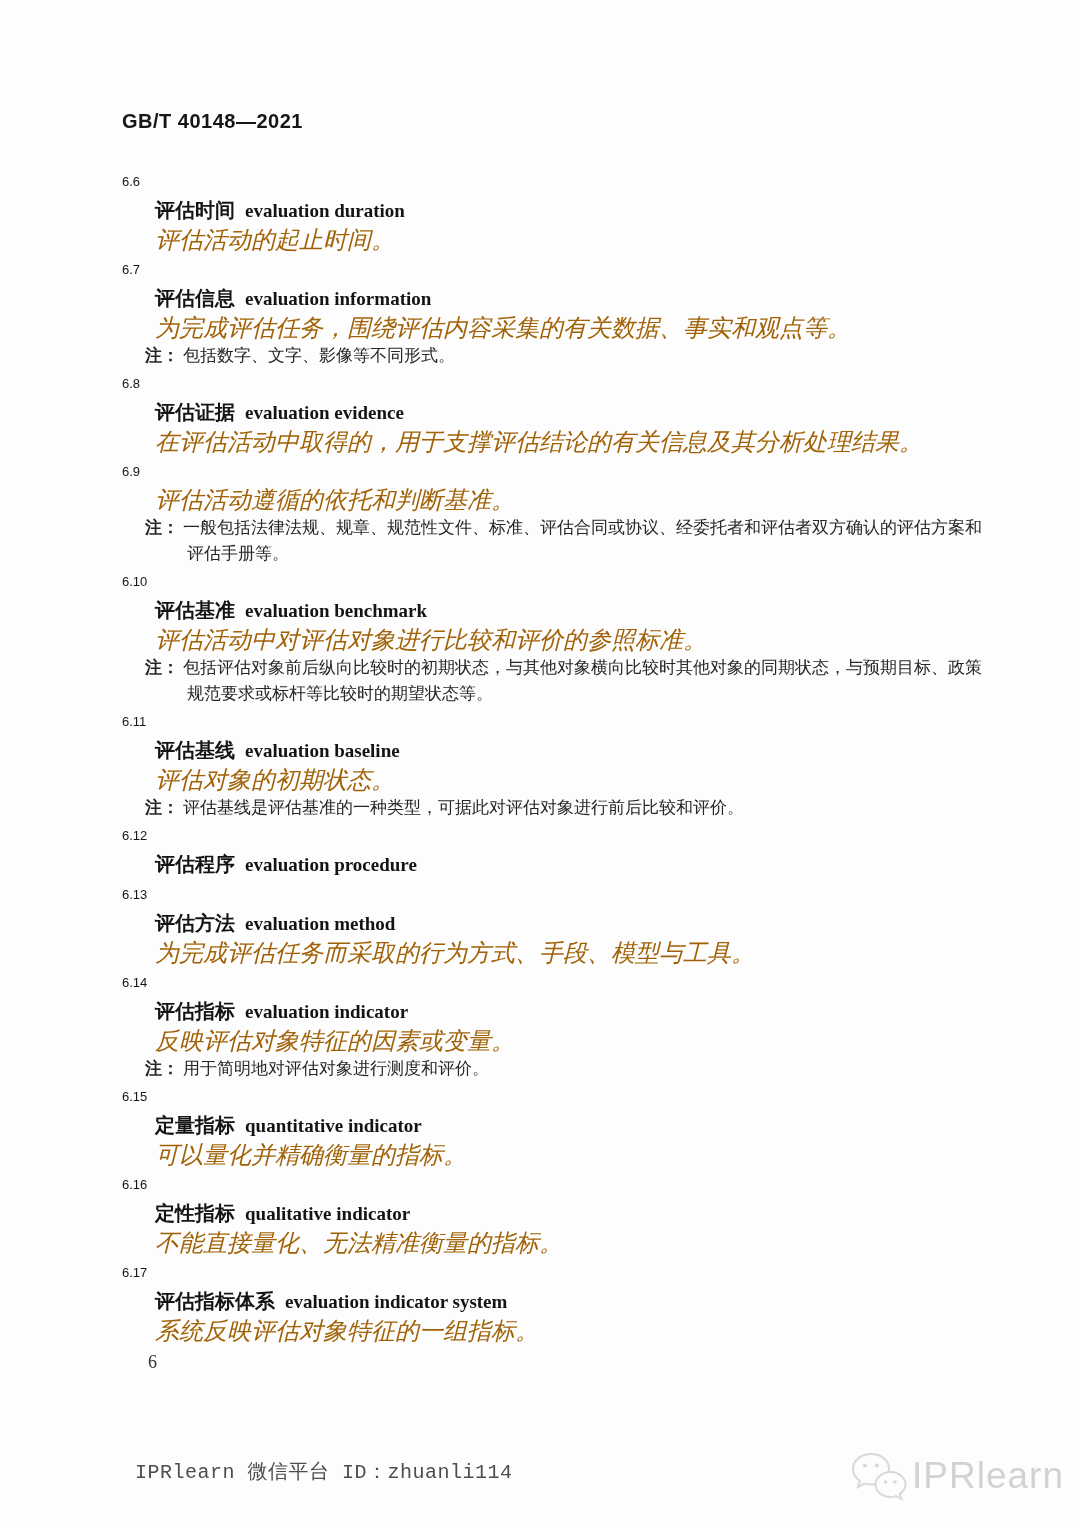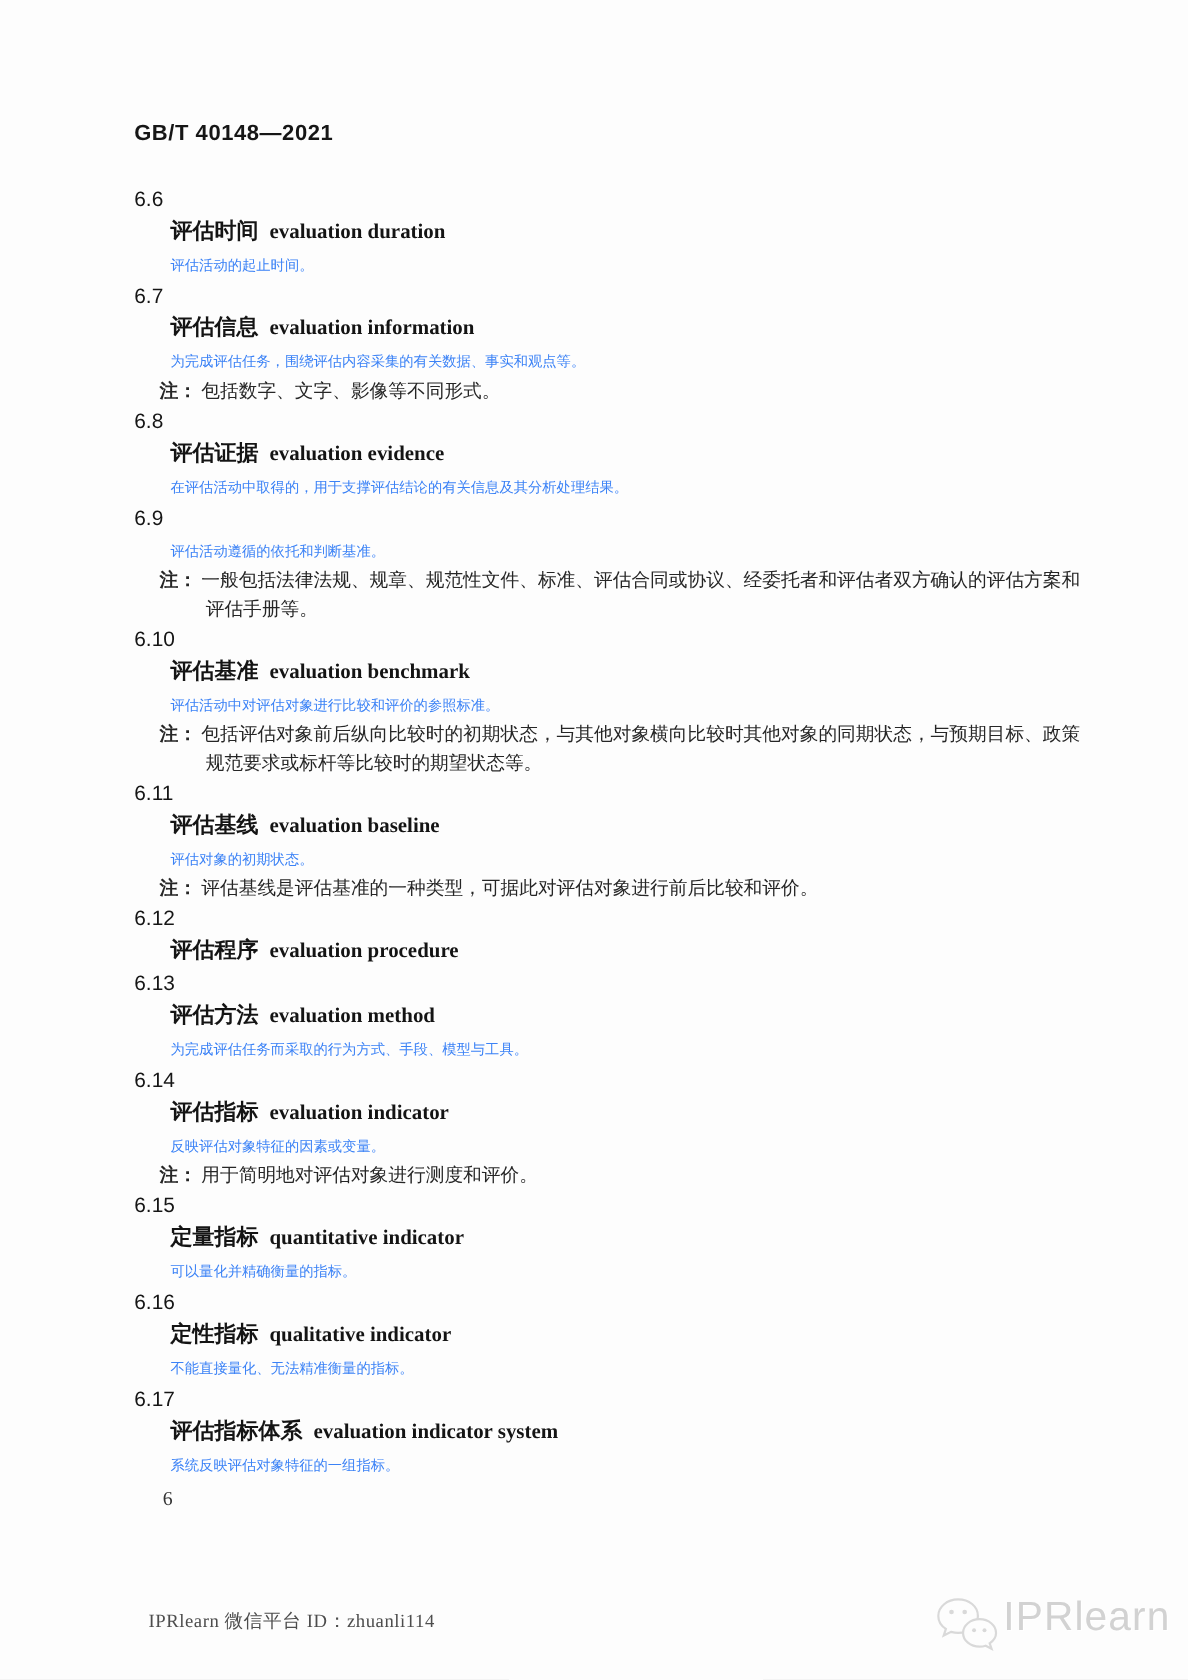--- a/index.html
+++ b/index.html
@@ -20,21 +20,21 @@
   .doc-code {
     font-family:"Liberation Sans","DejaVu Sans",sans-serif;
     font-weight:bold;
     font-size:20px;
     letter-spacing:0.5px;
     color:#161616;
   }
   .sections { margin-top:34px; }
   .sec-num {
     font-family:"Liberation Sans","DejaVu Sans",sans-serif;
-    font-size:19px;
+    font-size:13px;
     line-height:29px;
     color:#161616;
   }
   .term-line {
     padding-left:33px;
     line-height:29px;
     white-space:nowrap;
   }
   .term-zh {
     font-family:"Liberation Sans","DejaVu Sans",sans-serif;
@@ -44,23 +44,24 @@
   }
   .term-en {
     font-family:"Liberation Serif","DejaVu Serif",serif;
     font-weight:bold;
     font-size:19px;
     margin-left:6px;
     color:#141414;
   }
   .definition {
     padding-left:33px;
-    font-size:13px;
+    font-size:24px;
     line-height:29px;
-    color:#3b82f6;
+    color:#a16207;
+    font-style:italic;
   }
   .note {
     margin-left:23px;
     padding-left:42px;
     text-indent:-42px;
     font-size:17px;
     line-height:26px;
     color:#262626;
   }
   .note-label {
@@ -70,29 +71,30 @@
   }
   .page-num {
     margin-top:6px;
     padding-left:26px;
     font-size:18px;
     color:#333;
   }
   .footer-left {
     position:absolute;
     left:135px; bottom:42px;
-    font-family:Liberation Serif, serif;
-    font-size:17px;
+    font-family:Liberation Mono, monospace;
+    font-size:20px;
     color:#4d4d4d;
     letter-spacing:0.5px;
   }
   .watermark {
     position:absolute;
     right:16px; bottom:24px;
     display:flex;
+    align-items:center;
     gap:4px;
   }
   .wm-text {
     font-family:"Liberation Sans","DejaVu Sans",sans-serif;
     font-size:37px;
     color:#d2d2d2;
     text-shadow:1px 1px 0 #ffffff;
     letter-spacing:1px;
   }
 </style>

